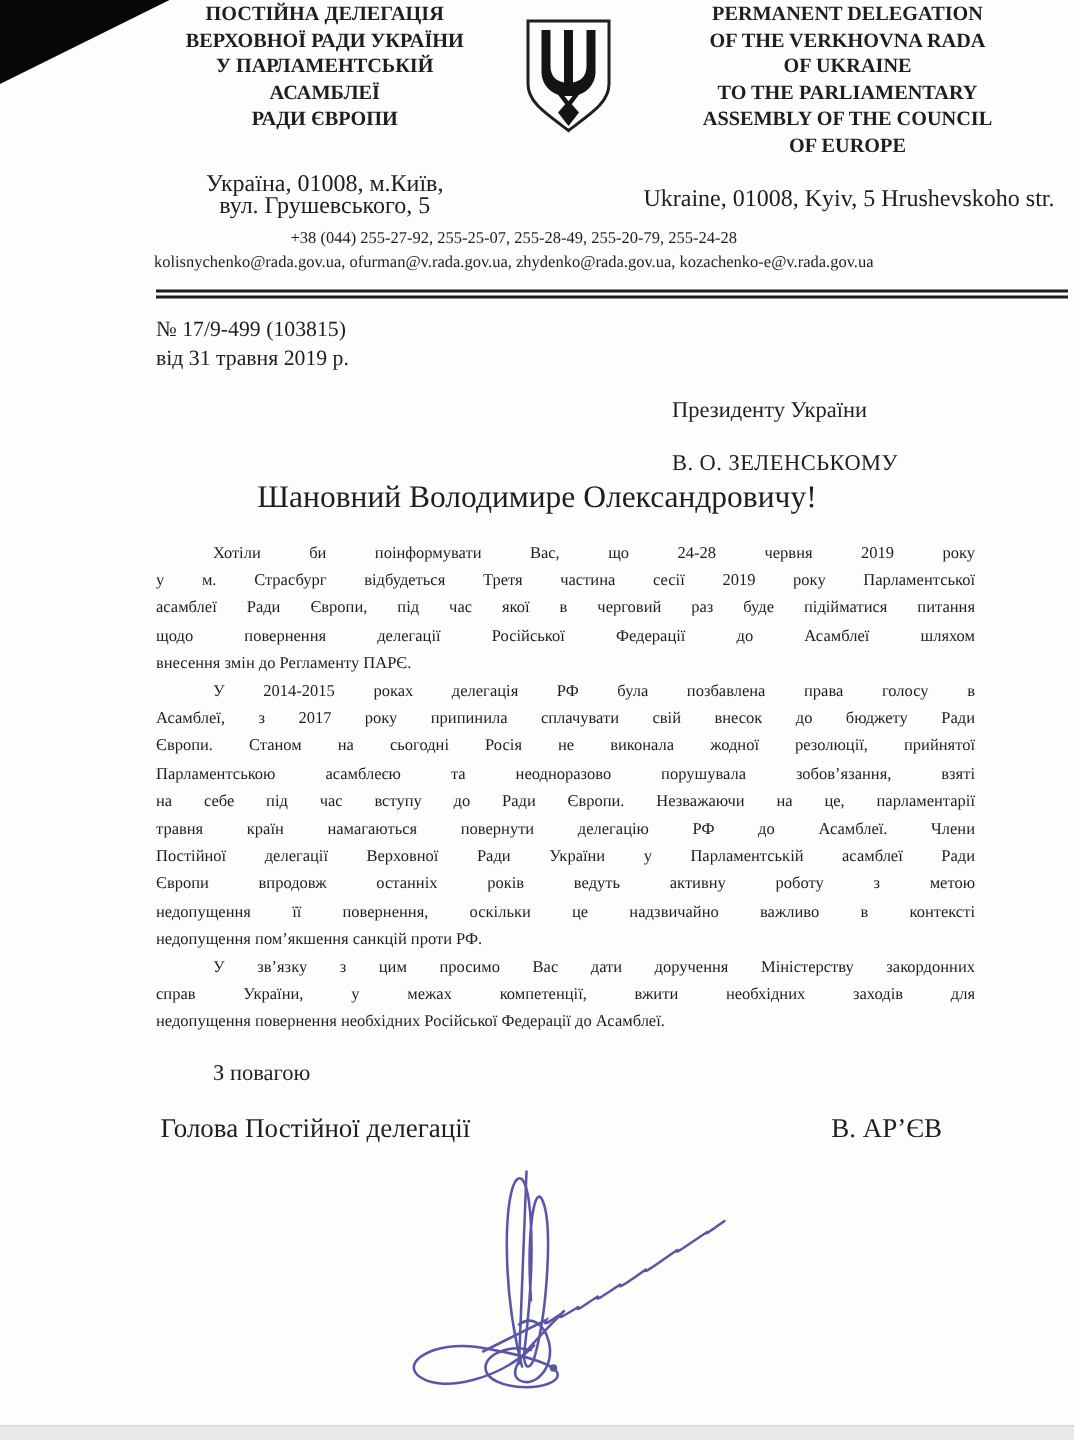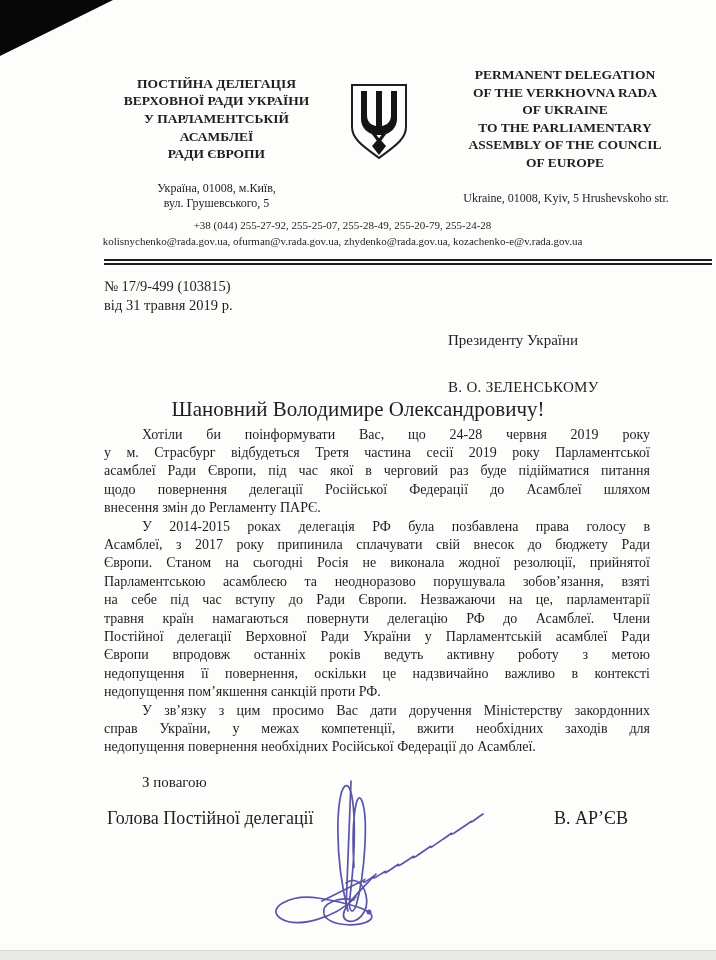--- a/index.html
+++ b/index.html
@@ -5,38 +5,38 @@
   html,body { margin:0; padding:0; background:#ffffff; }
   .page {
     position:relative; width:716px; height:960px; overflow:hidden;
     background:#fdfdfc; color:#1e1e1e;
     font-family:"Liberation Serif", serif;
   }
   .corner-fold {
     position:absolute; top:0; left:0; width:113px; height:56px;
     background:#070707; clip-path:polygon(0 0,100% 0,0 100%);
   }
-  .letterhead { display:flex; align-items:center; padding-top:66px; margin-left:98px; }
+  .letterhead { display:flex; align-items:flex-start; margin-left:98px; }
   .lh-col { font-weight:bold; font-size:13.5px; line-height:17.6px; text-align:center; }
   .lh-left  { width:237px; }
   .lh-emblem { width:60px; margin-left:14px; margin-top:11px; flex:none; }
   .lh-right { width:280px; margin-left:16px; }
-  .addresses { display:flex; margin-left:98px; margin-top:9px; font-size:12px; line-height:15px; }
+  .addresses { display:flex; margin-left:98px; margin-top:9px; font-size:16px; line-height:15px; }
   .addr-left { width:237px; text-align:center; }
   .addr-right { width:280px; margin-left:91px; text-align:center;margin-top:10px; }
   .contact { margin:6px 0 0 20px; width:645px; text-align:center; font-size:11px; line-height:16.5px; }
   .head-rule {
     margin:9px 0 0 104px; width:608px; height:2px;
     border-top:2px solid #1c1c1c; border-bottom:2px solid #1c1c1c;
   }
   .ref { margin:12px 0 0 104px; font-size:14.5px; line-height:19px; }
   .addressee { margin:16px 0 0 448px; font-size:15px; line-height:19px; }
-  .addressee-name { margin-top:28px; letter-spacing:0.3px; }
+  .addressee-name { margin-top:16px; letter-spacing:0.3px; }
   .salutation { text-align:center; font-size:21px;font-family:Liberation Serif, serif; }
-  .body-text { margin:4px 0 0 104px; width:546px; font-size:14px; line-height:18.4px; }
+  .body-text { margin:16px 0 0 104px; width:546px; font-size:11px; line-height:18.4px; }
   .para .li-line { text-align:justify; text-align-last:justify; }
   .para .li-line.first { text-indent:38px; }
   .para .li-line.last { text-align-last:left; }
   .regards { margin:17px 0 0 142px; font-size:15px; }
   .signoff { display:flex; justify-content:space-between; margin:17px 88px 0 107px; font-size:18px; }
   .signature-svg { position:absolute; left:262px; top:779px; }
   .scan-strip {
     position:absolute; bottom:0; left:0; width:716px; height:9px;
     background:#e9e9e7; border-top:1px solid #d8d8d6;
   }

